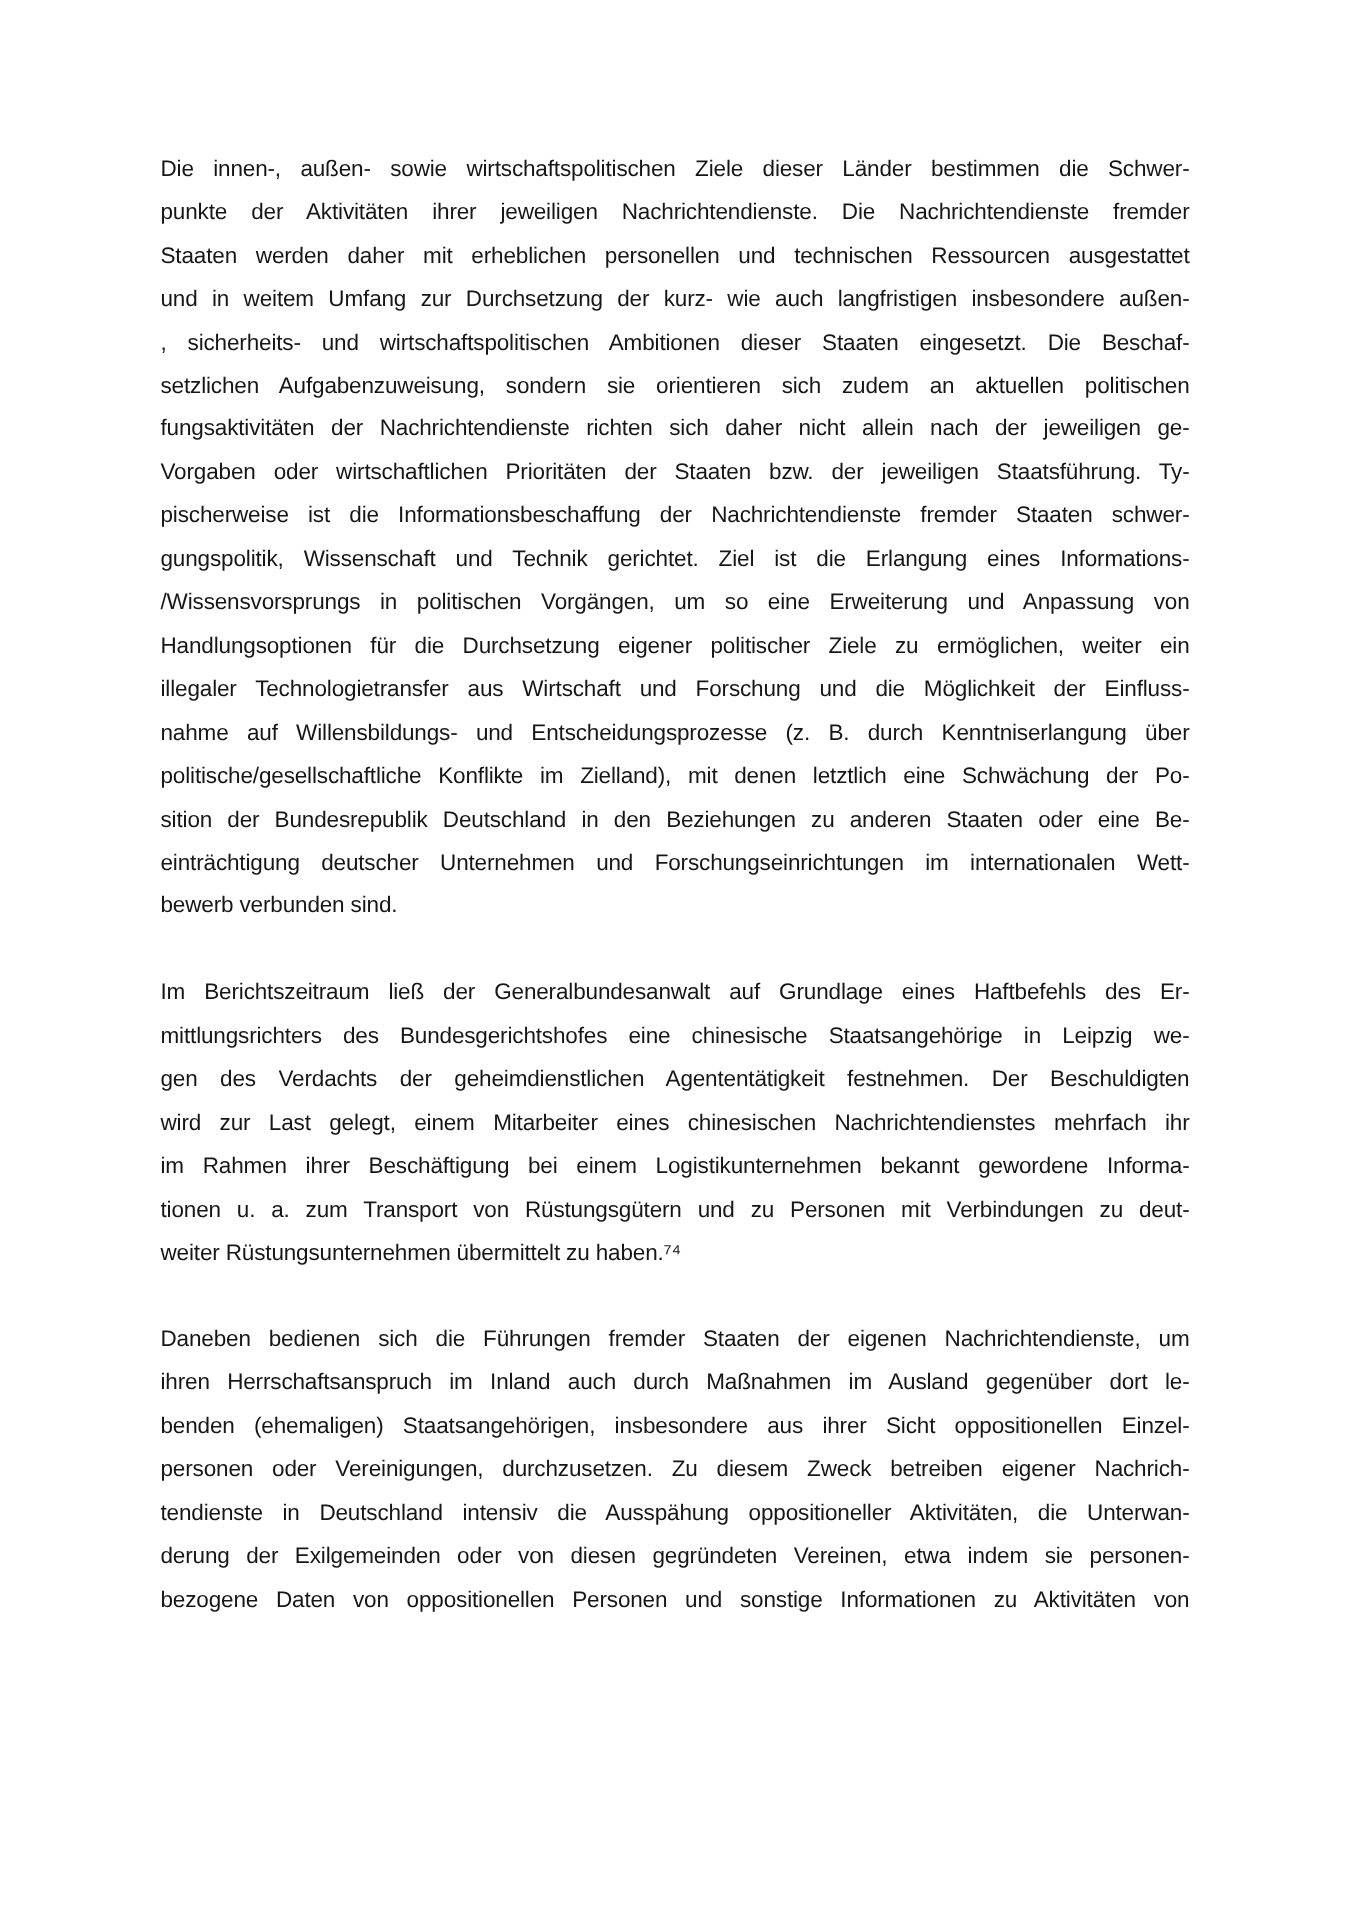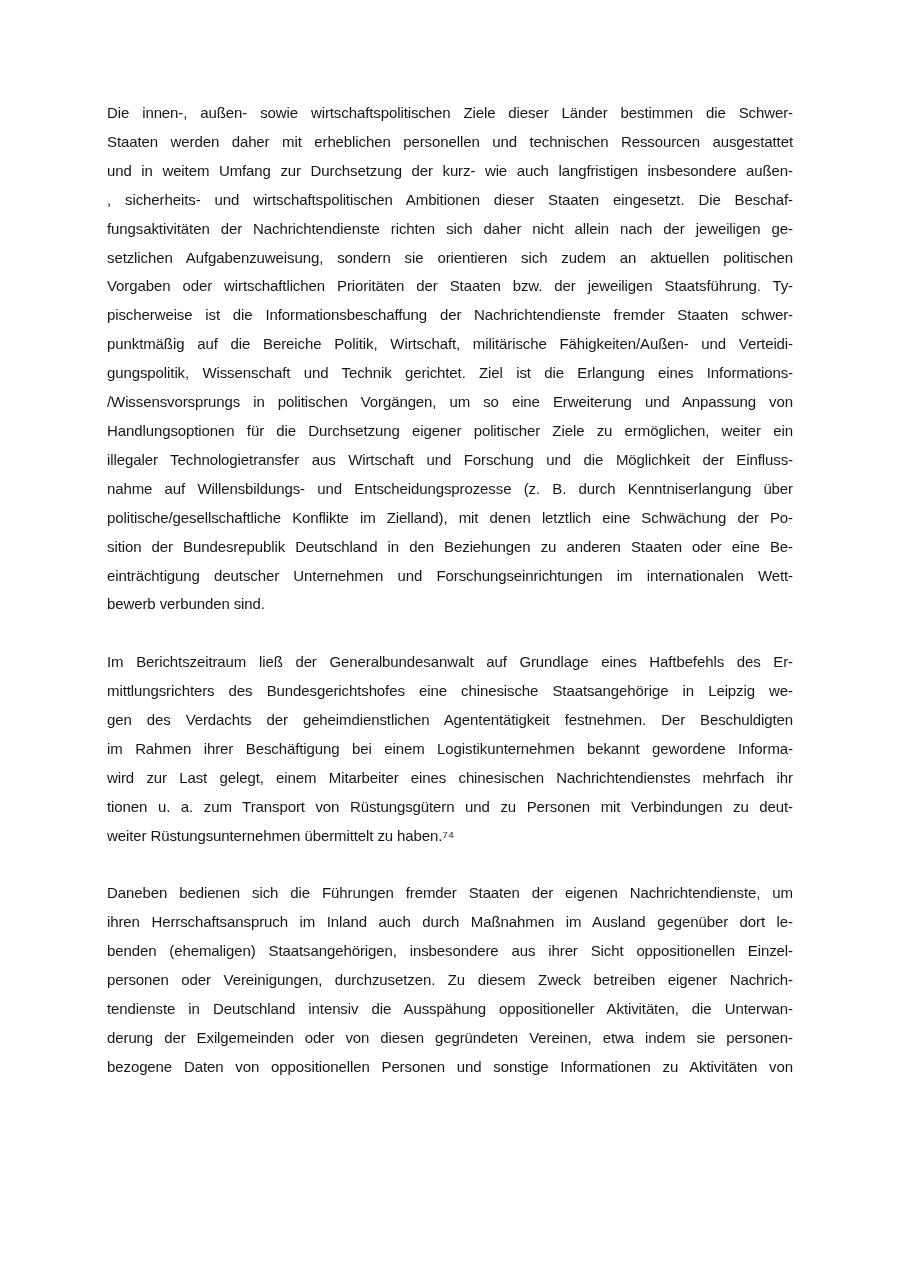--- a/index.html
+++ b/index.html
@@ -72,44 +72,44 @@
   }
 </style>
 </head>
 <body>
 
 <div class="page">
 
   <div class="body-text">
     <div class="paragraph">
         <div class="line">Die innen-, außen- sowie wirtschaftspolitischen Ziele dieser Länder bestimmen die Schwer-</div>
+        <div class="line">punkte der Aktivitäten ihrer jeweiligen Nachrichtendienste. Die Nachrichtendienste fremder</div>
         <div class="line">Staaten werden daher mit erheblichen personellen und technischen Ressourcen ausgestattet</div>
         <div class="line">und in weitem Umfang zur Durchsetzung der kurz- wie auch langfristigen insbesondere außen-</div>
         <div class="line">, sicherheits- und wirtschaftspolitischen Ambitionen dieser Staaten eingesetzt. Die Beschaf-</div>
+        <div class="line">setzlichen Aufgabenzuweisung, sondern sie orientieren sich zudem an aktuellen politischen</div>
         <div class="line">fungsaktivitäten der Nachrichtendienste richten sich daher nicht allein nach der jeweiligen ge-</div>
-        <div class="line">setzlichen Aufgabenzuweisung, sondern sie orientieren sich zudem an aktuellen politischen</div>
         <div class="line">Vorgaben oder wirtschaftlichen Prioritäten der Staaten bzw. der jeweiligen Staatsführung. Ty-</div>
         <div class="line">pischerweise ist die Informationsbeschaffung der Nachrichtendienste fremder Staaten schwer-</div>
-        <div class="line">punktmäßig auf die Bereiche Politik, Wirtschaft, militärische Fähigkeiten/Außen- und Verteidi-</div>
         <div class="line">gungspolitik, Wissenschaft und Technik gerichtet. Ziel ist die Erlangung eines Informations-</div>
         <div class="line">/Wissensvorsprungs in politischen Vorgängen, um so eine Erweiterung und Anpassung von</div>
         <div class="line">Handlungsoptionen für die Durchsetzung eigener politischer Ziele zu ermöglichen, weiter ein</div>
         <div class="line">illegaler Technologietransfer aus Wirtschaft und Forschung und die Möglichkeit der Einfluss-</div>
         <div class="line">nahme auf Willensbildungs- und Entscheidungsprozesse (z. B. durch Kenntniserlangung über</div>
         <div class="line">politische/gesellschaftliche Konflikte im Zielland), mit denen letztlich eine Schwächung der Po-</div>
         <div class="line">sition der Bundesrepublik Deutschland in den Beziehungen zu anderen Staaten oder eine Be-</div>
         <div class="line">einträchtigung deutscher Unternehmen und Forschungseinrichtungen im internationalen Wett-</div>
         <div class="line line-last">bewerb verbunden sind.</div>
       </div>
     <div class="paragraph">
         <div class="line">Im Berichtszeitraum ließ der Generalbundesanwalt auf Grundlage eines Haftbefehls des Er-</div>
         <div class="line">mittlungsrichters des Bundesgerichtshofes eine chinesische Staatsangehörige in Leipzig we-</div>
         <div class="line">gen des Verdachts der geheimdienstlichen Agententätigkeit festnehmen. Der Beschuldigten</div>
+        <div class="line">wird zur Last gelegt, einem Mitarbeiter eines chinesischen Nachrichtendienstes mehrfach ihr</div>
         <div class="line">im Rahmen ihrer Beschäftigung bei einem Logistikunternehmen bekannt gewordene Informa-</div>
-        <div class="line">wird zur Last gelegt, einem Mitarbeiter eines chinesischen Nachrichtendienstes mehrfach ihr</div>
         <div class="line">tionen u. a. zum Transport von Rüstungsgütern und zu Personen mit Verbindungen zu deut-</div>
         <div class="line line-last">weiter Rüstungsunternehmen übermittelt zu haben.⁷⁴</div>
       </div>
     <div class="paragraph">
         <div class="line">Daneben bedienen sich die Führungen fremder Staaten der eigenen Nachrichtendienste, um</div>
         <div class="line">ihren Herrschaftsanspruch im Inland auch durch Maßnahmen im Ausland gegenüber dort le-</div>
         <div class="line">benden (ehemaligen) Staatsangehörigen, insbesondere aus ihrer Sicht oppositionellen Einzel-</div>
         <div class="line">personen oder Vereinigungen, durchzusetzen. Zu diesem Zweck betreiben eigener Nachrich-</div>
         <div class="line">tendienste in Deutschland intensiv die Ausspähung oppositioneller Aktivitäten, die Unterwan-</div>
         <div class="line">derung der Exilgemeinden oder von diesen gegründeten Vereinen, etwa indem sie personen-</div>

